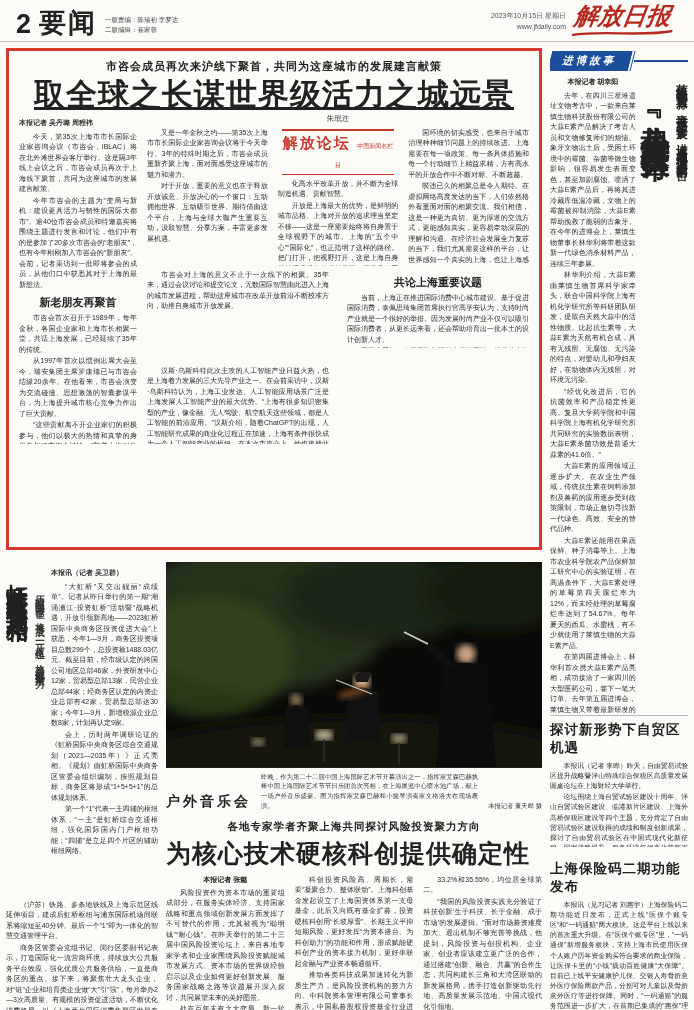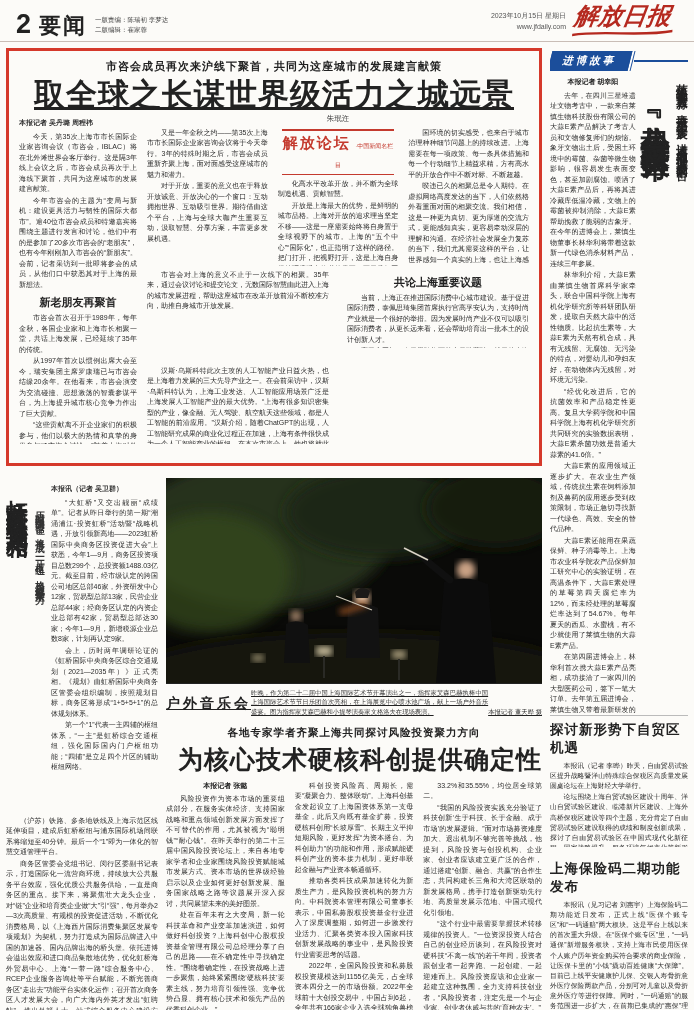--- a/index.html
+++ b/index.html
@@ -6,35 +6,35 @@
   html,body { background:#e9e7e2; }
   body { font-family:"Liberation Sans", sans-serif; }
   .page{ width:694px; height:1010px; background:#fcfbf8; margin:0 auto; position:relative;
          overflow:hidden; color:#222; display:flex; flex-direction:column; }
 
   
   .header{ height:57px; display:flex; align-items:flex-end; justify-content:space-between;
            padding:6px 14px 4px 16px; border-bottom:1px solid #c9bdb6; }
   .hdr-left{ display:flex; align-items:flex-end; gap:8px; }
   .page-num{ font-size:27px; font-weight:700; line-height:.9; }
-  .section-title{ font-size:22px; font-weight:800; letter-spacing:2px; line-height:.95;text-align:right; }
+  .section-title{ font-size:27px; font-weight:800; letter-spacing:2px; line-height:.95;text-align:right; }
   .editors{ font-size:6.5px; color:#444; line-height:1.5; padding-bottom:2px; }
   .hdr-right{ display:flex; align-items:flex-end; gap:8px; }
   .dateblock{ text-align:right; font-size:7px; color:#555; line-height:1.6; padding-bottom:4px;}
   .masthead{ color:#b5291f; font-family:"Liberation Serif", serif; font-style:italic;
              font-weight:700; font-size:24px; transform:skewX(-8deg); line-height:.9; position:relative; padding-right:6px;}
   .masthead svg{ display:block; margin-top:1px; }
 
   
   .content{ flex:1; display:flex; padding:6px 6px 0 6px; gap:8px; }
   .left-main{ width:536px; display:flex; flex-direction:column; }
   .right-rail{ flex:1; display:flex; flex-direction:column; overflow:hidden; }
 
   
-  .red-box{ border:3px solid #d5392b; height:418px; padding:6px 10px 4px 10px; overflow:hidden; }
+  .red-box{ border:3px solid #d5392b; height:502px; padding:6px 10px 4px 10px; overflow:hidden; }
   .kicker{ text-align:center; font-size:11px; font-weight:700; letter-spacing:1px; margin-top:2px;}
   .main-headline{ text-align:center; font-size:31px; font-weight:800; letter-spacing:1px;
                   margin:4px 0 2px 0; line-height:1.1;text-decoration:underline; }
   .byline{ font-size:7px; font-weight:700; color:#333; margin:4px 0; }
   .lead-grid{ display:grid; grid-template-columns:118px 1fr; gap:10px; height:330px; overflow:hidden;}
   .lead-col1{ overflow:hidden; }
   .lead-right{ display:flex; flex-direction:column; overflow:hidden; }
   .para{ font-size:7px; line-height:1.5; text-align:justify; text-indent:2em; color:#2b2b2b; margin-bottom:1px;}
   .subhead{ text-align:center; font-weight:800; font-size:11px; margin:5px 0 3px 0; }
 
@@ -61,28 +61,28 @@
   .hq-headline{ writing-mode:vertical-rl; text-orientation:upright; font-size:22px; font-weight:800;
                 letter-spacing:3px; line-height:1; padding-top:4px; }
   .hq-subhead{ writing-mode:vertical-rl; text-orientation:upright; font-size:9.5px; font-weight:700;
                color:#333; letter-spacing:2px; padding-top:26px; }
   .hq-text{ flex:1; overflow:hidden; padding-top:2px; }
   .hq-bottom{ flex:1; overflow:hidden; margin-top:6px; }
 
   .center-col{ flex:1; display:flex; flex-direction:column; overflow:hidden; }
   .photo{ height:205px; background:#060605; overflow:hidden; }
   .photo svg{ display:block; }
-  .caption{ display:flex; gap:0; border-top:1px solid #222; padding:4px 0 3px 0; align-items:center;text-decoration:underline;}
+  .caption{ display:flex; gap:10px; border-top:1px solid #222; padding:4px 0 3px 0; align-items:flex-end;}
   .caption-title{ font-size:14px; font-weight:800; letter-spacing:3px; white-space:nowrap; padding-top:3px;}
   .caption-text{ font-size:6.3px; line-height:1.55; color:#333; text-align:justify; flex:1; }
   .caption-credit{ font-size:6.3px; color:#333; white-space:nowrap; align-self:flex-end; }
 
   .venture{ margin-top:6px; flex:1; display:flex; flex-direction:column; overflow:hidden; }
   .v-kicker{ text-align:center; font-size:10.5px; font-weight:700; letter-spacing:1px; }
-  .v-headline{ text-align:right; font-size:25px; font-weight:800; letter-spacing:1px; margin:3px 0 5px 0;}
+  .v-headline{ text-align:left; font-size:25px; font-weight:800; letter-spacing:1px; margin:3px 0 5px 0;}
   .v-cols{ display:grid; grid-template-columns:1fr 1fr 1fr; gap:10px; flex:1; overflow:hidden; }
   .v-col{ overflow:hidden; }
   .v-byline{ text-align:center; font-size:7px; font-weight:700; margin-bottom:3px; }
 
   
   .expo-tagrow{ display:flex; align-items:center; margin:3px 0 4px 0; }
   .expo-tag{ background:#1b4e9b; color:#fff; font-size:10.5px; font-weight:700; letter-spacing:3px;
              padding:2px 12px; transform:skewX(-14deg); border:1px solid #1b4e9b; box-shadow:2px 0 0 #fff, 3px 0 0 #1b4e9b; }
   .expo-rule{ flex:1; height:2px; background:#1b4e9b; margin-left:4px; }
   .expo-body{ display:flex; gap:5px; height:640px; overflow:hidden; }

